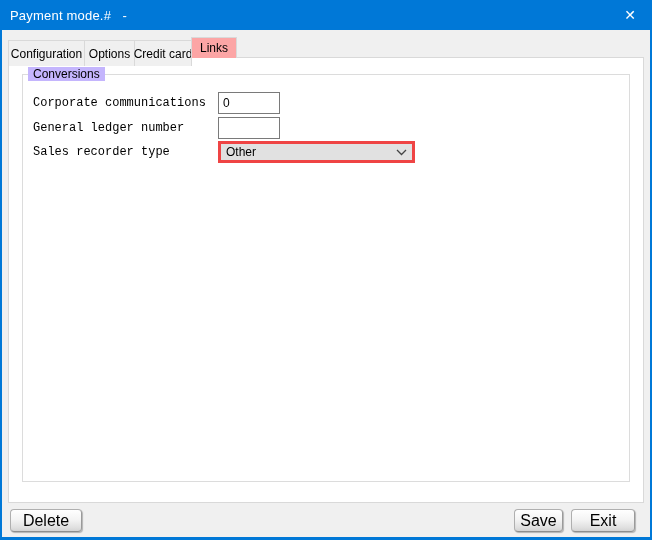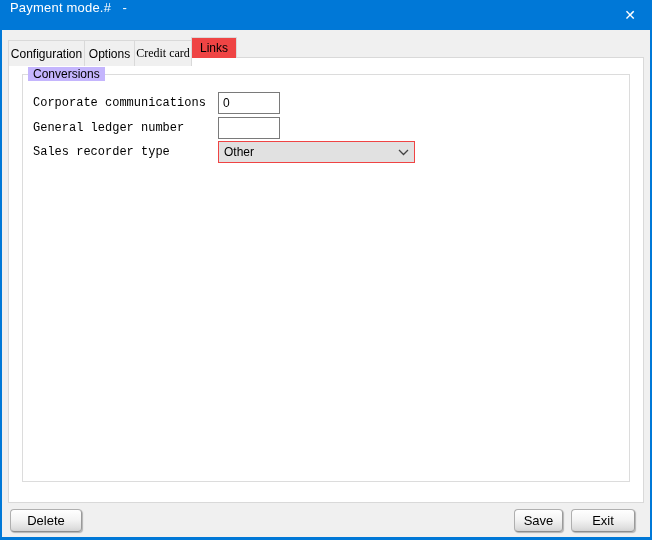--- a/index.html
+++ b/index.html
@@ -10,21 +10,21 @@
     background: #fff; overflow: hidden;
   }
   .window {
     position: relative; width: 652px; height: 540px;
     background: #F0F0F0; overflow: hidden;
   }
   
   .titlebar {
     position: absolute; left: 0; top: 0; width: 652px; height: 30px;
     background: #0078D7; color: #fff;
-    display: flex; align-items: flex-start;
+    display: flex; align-items: center;
   }
   .titlebar .title {
     margin-left: 10px; font-size: 13px; white-space: pre; letter-spacing: .2px;
   }
   .close-btn {
     position: absolute; right: 2px; top: 0; width: 40px; height: 30px;
     display: flex; align-items: center; justify-content: center;
     color: #fff; font-size: 14px; cursor: default;
   }
   .edge { position: absolute; background: #0078D7; z-index: 50; }
@@ -36,25 +36,25 @@
   .tab {
     position: absolute; top: 40px; height: 26px;
     background: #F0F0F0;
     border: 1px solid #D9D9D9; border-bottom: none;
     box-sizing: border-box;
     display: flex; align-items: center; justify-content: center;
     font-size: 12px; white-space: nowrap; z-index: 2; cursor: default;
   }
   .tab.active {
     top: 37px; height: 21px;
-    background: #ef4444; z-index: 4; text-align: center;
+    background: #fca5a5; z-index: 4; text-align: center;
   }
   .tab-configuration { left: 8px;   width: 77px; }
   .tab-options       { left: 84px;  width: 51px; }
-  .tab-creditcard    { left: 134px; width: 58px; font-family: Liberation Serif, serif; }
+  .tab-creditcard    { left: 134px; width: 58px; }
   .tab-links         { left: 191px; width: 46px; }
 
   .tabpage {
     position: absolute; left: 8px; top: 57px; width: 636px; height: 446px;
     background: #FFFFFF; border: 1px solid #D9D9D9; box-sizing: border-box;
     z-index: 1;
   }
 
   
   .groupbox {
@@ -79,37 +79,37 @@
     position: absolute; left: 218px; width: 62px; height: 22px;
     box-sizing: border-box; border: 1px solid #7A7A7A; background: #fff;
     font-family: "Liberation Sans", sans-serif; font-size: 12px;
     padding: 1px 4px; margin: 0; z-index: 3; outline: none;
   }
   .inp-1 { top: 92px; }
   .inp-2 { top: 117px; }
 
   .combo {
     position: absolute; left: 218px; top: 141px; width: 197px; height: 22px;
-    box-sizing: border-box; border: 1px solid #ef4444; background: #E1E1E1;
+    box-sizing: border-box; border: 3px solid #ef4444; background: #E1E1E1;
     display: flex; align-items: center; z-index: 3; cursor: default;
   }
   .combo-value { padding-left: 5px; font-size: 12px; flex: 1; }
   .combo-arrow { width: 22px; display: flex; align-items: center; justify-content: center; }
 
   
   .btn {
     position: absolute; top: 509px; height: 23px;
     box-sizing: border-box;
     border: 1px solid #AFAFAF;
     border-bottom-color: #8E8E8E; border-right-color: #9A9A9A;
     border-radius: 4px;
     background: linear-gradient(180deg, #FFFFFF 0%, #F4F4F4 45%, #E2E2E2 80%, #D4D4D4 100%);
     box-shadow: 1px 1px 1px rgba(0,0,0,0.25);
     display: flex; align-items: center; justify-content: center;
-    font-family: "Liberation Sans", sans-serif; font-size: 13px; color: #000;
+    font-family: "Liberation Sans", sans-serif; font-size: 16px; color: #000;
     cursor: default; z-index: 5;
   }
   .btn-delete { left: 10px;  width: 72px; }
   .btn-save   { left: 514px; width: 49px; }
   .btn-exit   { left: 571px; width: 64px; }
 </style>
 </head>
 <body>
 
 <div class="window">

